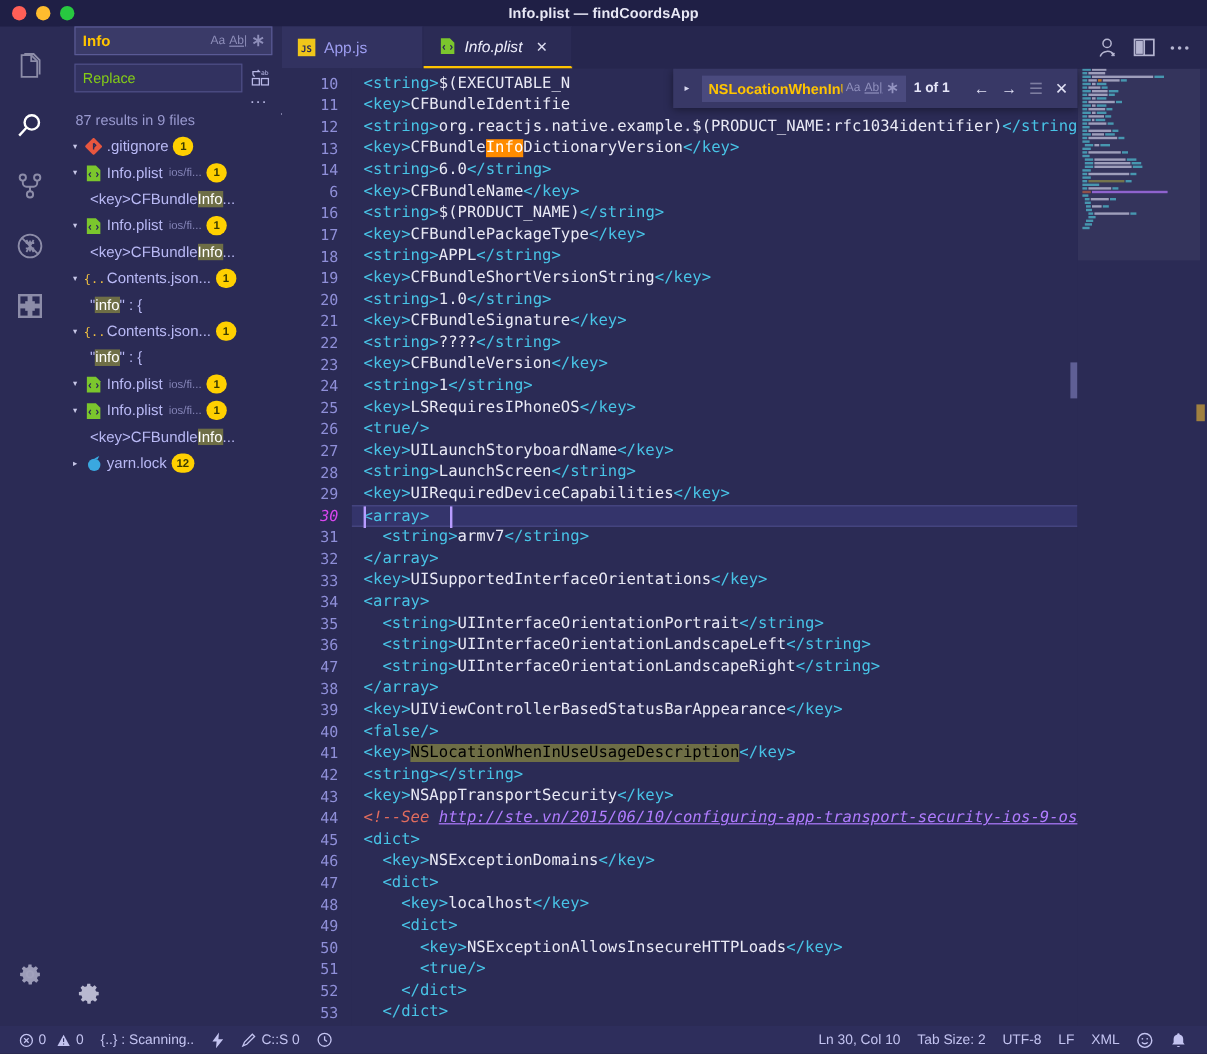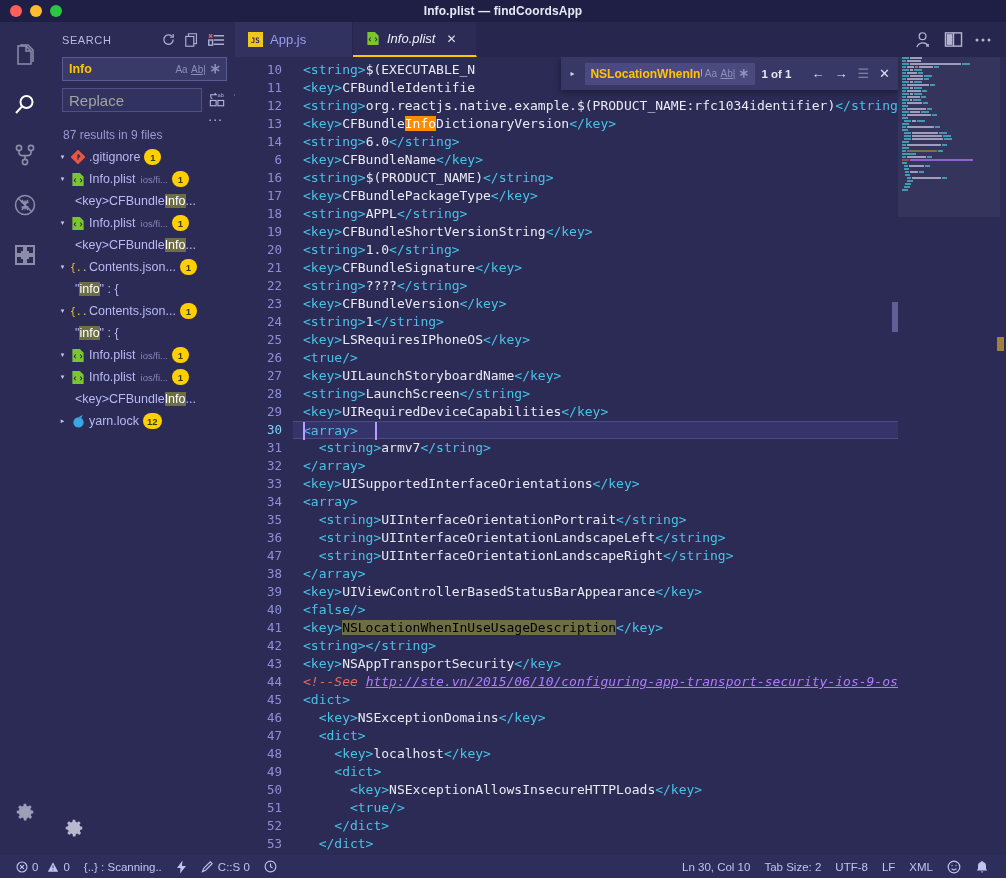--- a/index.html
+++ b/index.html
@@ -91,21 +91,21 @@
   }
   .opt.underline { text-decoration: underline; }
   .replace-row {
     display: flex; align-items: center; gap: 5px;
     padding: 7px 8px 0 12px;
   }
   .replace-input {
     flex: 1; height: 24px; background: #323260; border: 1px solid #4f4f88;
     display: flex; align-items: center; padding: 0 6px;
   }
-  .replace-input .ph { font-size: 15px; color: #a3a3a3; }
+  .replace-input .ph { font-size: 12px; color: #84cc16; }
   .replace-act { width: 20px; height: 20px; display: flex; align-items: center; justify-content: center; }
   .ellipsis-row { display: flex; justify-content: flex-end; padding: 0 12px 0 0; height: 13px; }
   .ell { color: #b5b5e0; font-size: 14px; line-height: 8px; letter-spacing: 1px; }
   .results-count {
     font-size: 12px; color: #9a9ad0; padding: 3px 0 4px 13px;
   }
   .results { flex: 1; overflow: hidden; }
   .res-row {
     height: 22px; display: flex; align-items: center;
     padding-left: 6px; position: relative; white-space: nowrap;
@@ -152,21 +152,21 @@
   .tabbar-fill { flex: 1; background: #26264e; }
   .tabbar-actions { display: flex; align-items: center; gap: 4px; padding-right: 10px; background: #26264e; }
   .tb-act { width: 26px; height: 26px; display: flex; align-items: center; justify-content: center; opacity: 0.85; }
 
   .editor-main { flex: 1; display: flex; position: relative; overflow: hidden; }
   .gutter {
     width: 58px; min-width: 58px; background: #2b2b55;
     padding-top: 4px; text-align: right;
   }
   .gutter div { font-family: "DejaVu Sans Mono", monospace; font-size: 12.5px; color: #8f8fd8; height: 18px; line-height: 18px; padding-right: 11px; }
-  .gutter div.cur { color: #7dd3fc; }
+  .gutter div.cur { color: #d946ef; font-style: italic; }
   .codewrap { flex: 1; position: relative; overflow: hidden; background: #2b2b55; }
   .code {
     position: relative; padding-top: 4px;
     font-family: "DejaVu Sans Mono", monospace; font-size: 13px;
     white-space: pre;
   }
   .code .ln { height: 18px; line-height: 18px; padding-left: 10px; position: relative; }
   .code .ln.current { background: #34346b; }
   .tag { color: #48c3e6; }
   .txt { color: #e9e9f5; }
@@ -302,42 +302,20 @@
             <path d="M21 13.4v-2.8l-2.4-.4a6.9 6.9 0 0 0-.7-1.7l1.4-2-2-2-2 1.4a6.9 6.9 0 0 0-1.7-.7L13.4 3h-2.8l-.4 2.4a6.9 6.9 0 0 0-1.7.7l-2-1.4-2 2 1.4 2a6.9 6.9 0 0 0-.7 1.7L3 10.6v2.8l2.4.4c.15.6.4 1.16.7 1.7l-1.4 2 2 2 2-1.4c.54.3 1.1.55 1.7.7l.4 2.4h2.8l.4-2.4a6.9 6.9 0 0 0 1.7-.7l2 1.4 2-2-1.4-2c.3-.54.55-1.1.7-1.7l2.4-.4z" opacity="0.95"></path>
           </svg>
         </span>
       </div>
       <div style="height:18px"></div>
     </div>
 
     <div class="sidebar">
       <div class="sb-resize"></div>
 
-      <div class="sb-header">
-        <div class="sb-title">SEARCH</div>
-        <div class="sb-act">
-          <svg width="15" height="15" viewBox="0 0 16 16" fill="none" stroke="#c5c5e8" stroke-width="1.4">
-            <path d="M13 8a5 5 0 1 1-1.6-3.6"></path>
-            <path d="M13 2.2 V5.4 H9.8"></path>
-          </svg>
-        </div>
-        <div class="sb-act">
-          <svg width="16" height="16" viewBox="0 0 18 18" fill="none" stroke="#c5c5e8" stroke-width="1.3">
-            <rect x="2" y="5" width="9" height="11"></rect>
-            <path d="M5 5 V2 h9 v11 h-3"></path>
-          </svg>
-        </div>
-        <div class="sb-act">
-          <svg width="17" height="16" viewBox="0 0 18 16" fill="none" stroke="#c5c5e8" stroke-width="1.5">
-            <path d="M6 3.5 H17 M6 8 H17 M6 12.5 H17"></path>
-            <path d="M1 2 L4.5 5.5 M4.5 2 L1 5.5" stroke="#ff6b5e"></path>
-            <rect x="0.8" y="8" width="4" height="5.5" stroke="#c5c5e8"></rect>
-          </svg>
-        </div>
-      </div>
 
       <div class="search-box-wrap">
         <div class="search-input">
           <span class="val">Info</span>
           <span class="opt">Aa</span>
           <span class="opt underline">Ab|</span>
           <span class="opt">
             <svg width="12" height="12" viewBox="0 0 12 12" fill="#9c9cc8">
               <path d="M6 1 v3.2 l2.8-1.6 .8 1.4 -2.8 1.6 2.8 1.6 -.8 1.4 -2.8-1.6 V10.5 H4.4 V7.2 L1.6 8.8 .8 7.4 3.6 5.8 .8 4.2 1.6 2.8 4.4 4.4 V1 z"></path>
             </svg>

